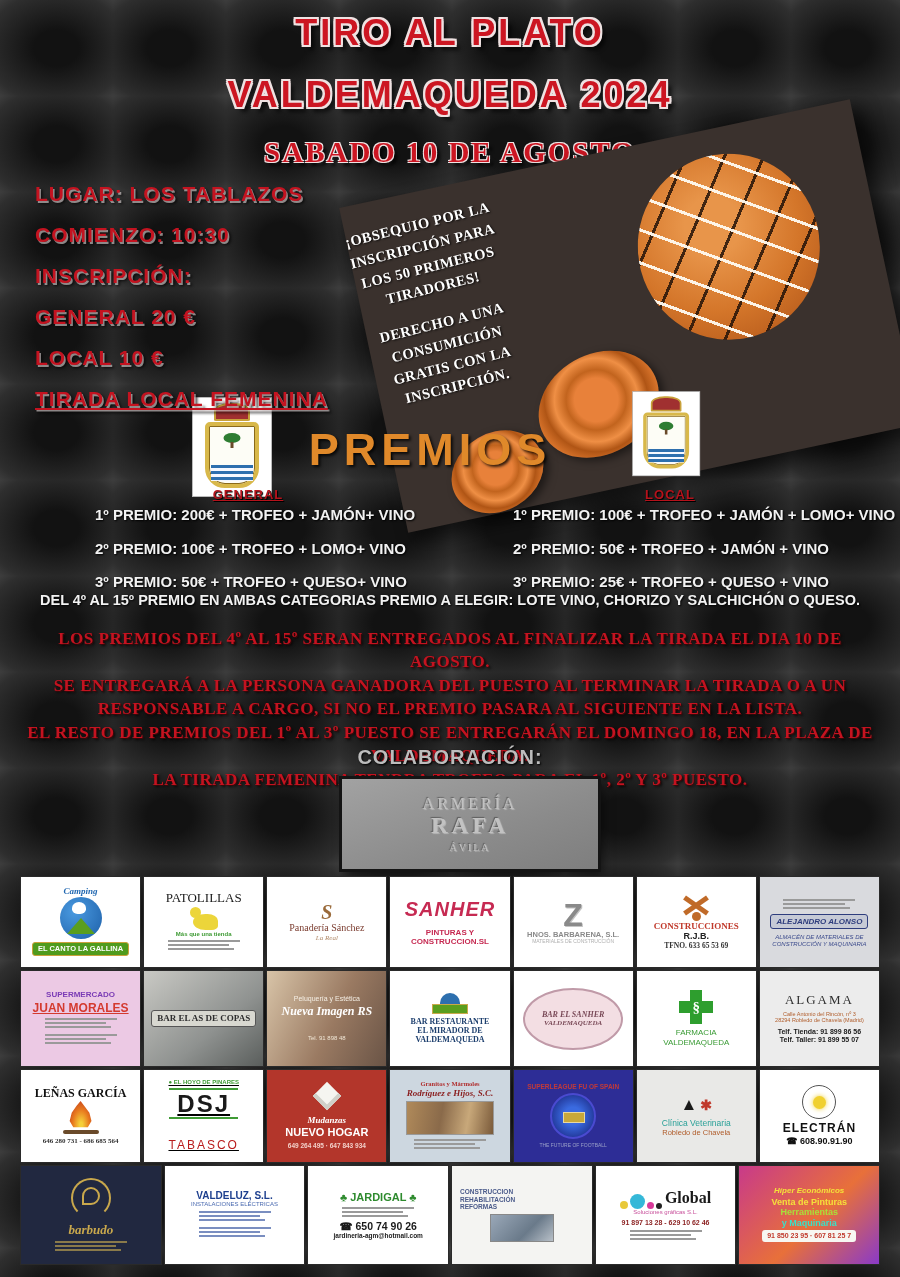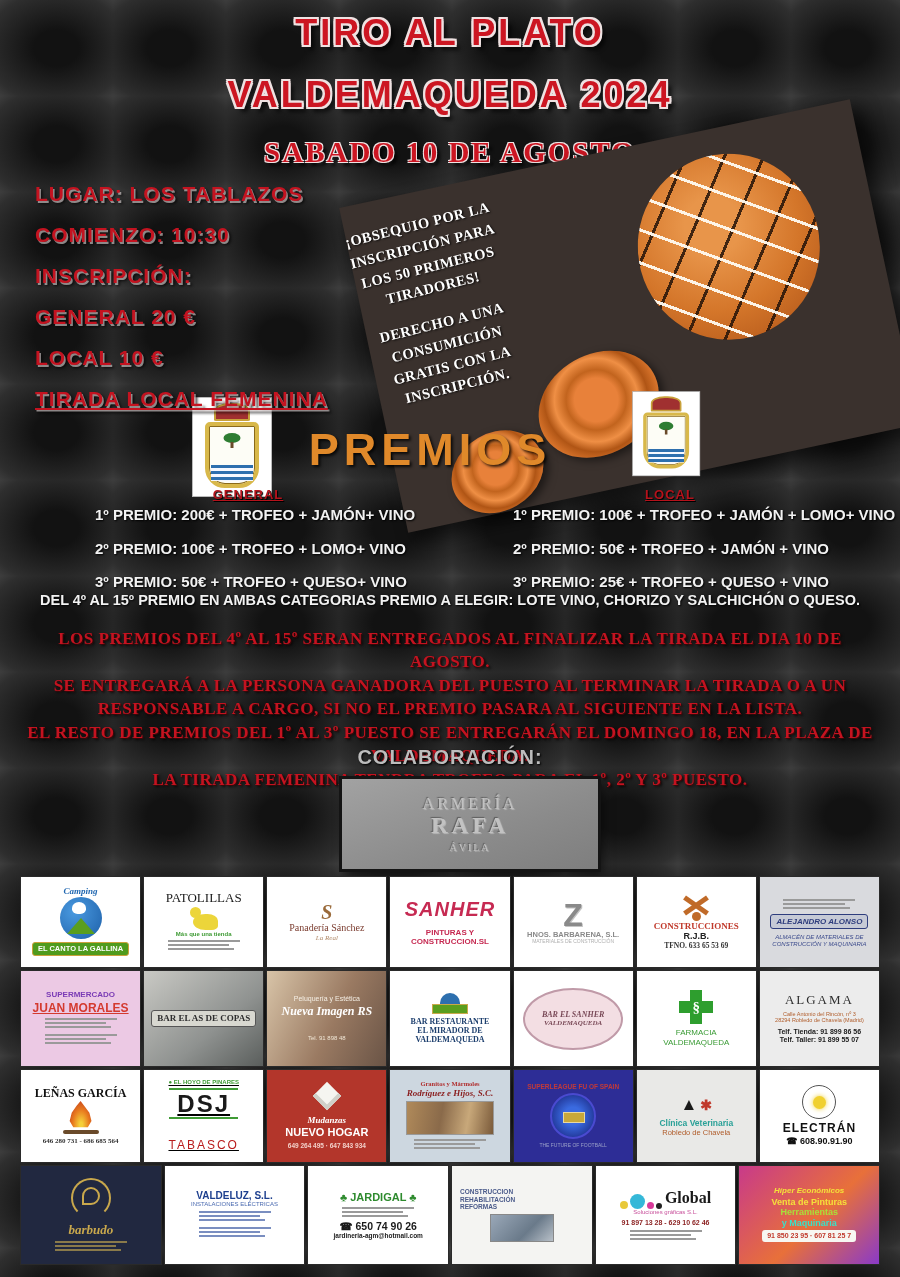--- a/index.html
+++ b/index.html
@@ -371,21 +371,21 @@
           </span>
           <div style="color: rgb(154, 160, 200); font-size: 5px; margin-top: 2px; line-height: 1.15;">THE FUTURE OF FOOTBALL</div>
         </div>
         <div class="scell" style="background: rgb(233, 233, 231);">
           <span>
             <div style="display:flex;justify-content:center;gap:3px;align-items:center">
               <span style="font:bold 17px 'Liberation Sans',sans-serif;color:#1a1a1a">▲</span>
               <span style="font:bold 14px 'Liberation Sans',sans-serif;color:#c0392b">✱</span>
             </div>
           </span>
-          <div style="color: rgb(42, 161, 152); font-size: 8.5px; font-weight: bold; margin-top: 4px; line-height: 1.15;">Clínica Veterinaria</div>
+          <div style="color: rgb(42, 161, 152); font-size: 8.5px; font-weight: normal; margin-top: 4px; line-height: 1.15;">Clínica Veterinaria</div>
           <div style="color: rgb(176, 92, 42); font-size: 7.5px; line-height: 1.15;">Robledo de Chavela</div>
         </div>
         <div class="scell" style="background: rgb(255, 255, 255);">
           <span>
             <div style="width:32px;height:32px;margin:0 auto;border-radius:50%;border:1.5px solid #555;display:flex;align-items:center;justify-content:center">
               <div style="width:13px;height:13px;border-radius:50%;background:#f0d030;box-shadow:0 0 5px #f0d030"></div>
             </div>
           </span>
           <div style="color: rgb(17, 17, 17); font-size: 12px; font-weight: bold; letter-spacing: 1px; margin-top: 3px; line-height: 1.15;">ELECTRÁN</div>
           <div style="color: rgb(17, 17, 17); font-size: 9px; font-weight: bold; line-height: 1.15;">☎ 608.90.91.90</div>

